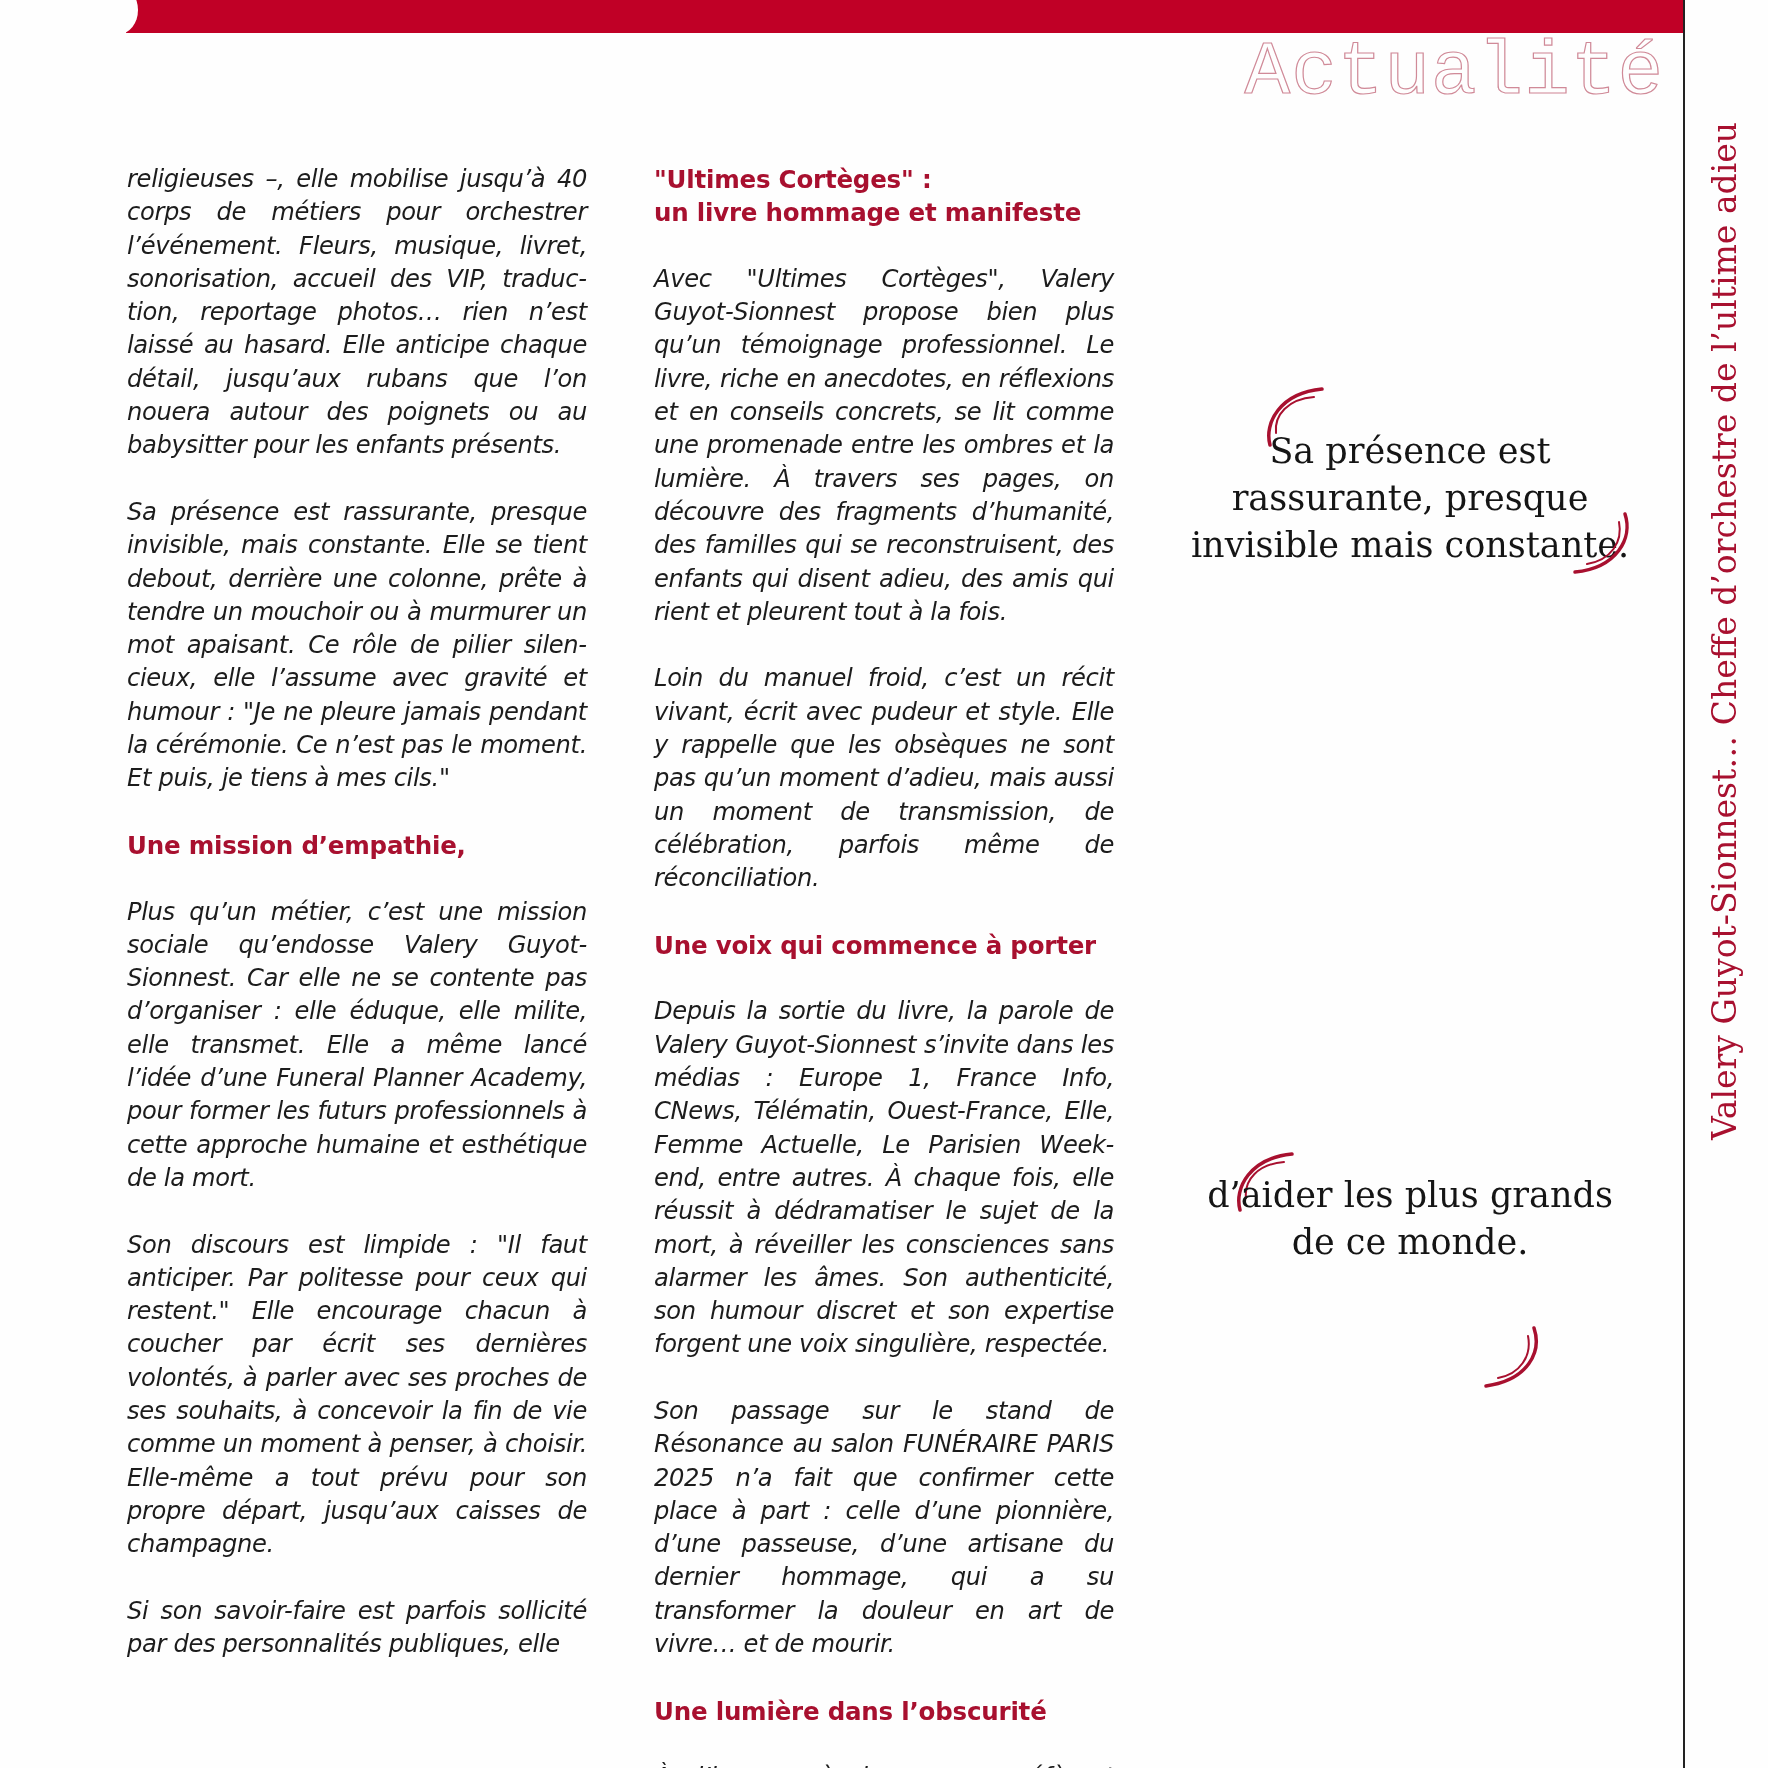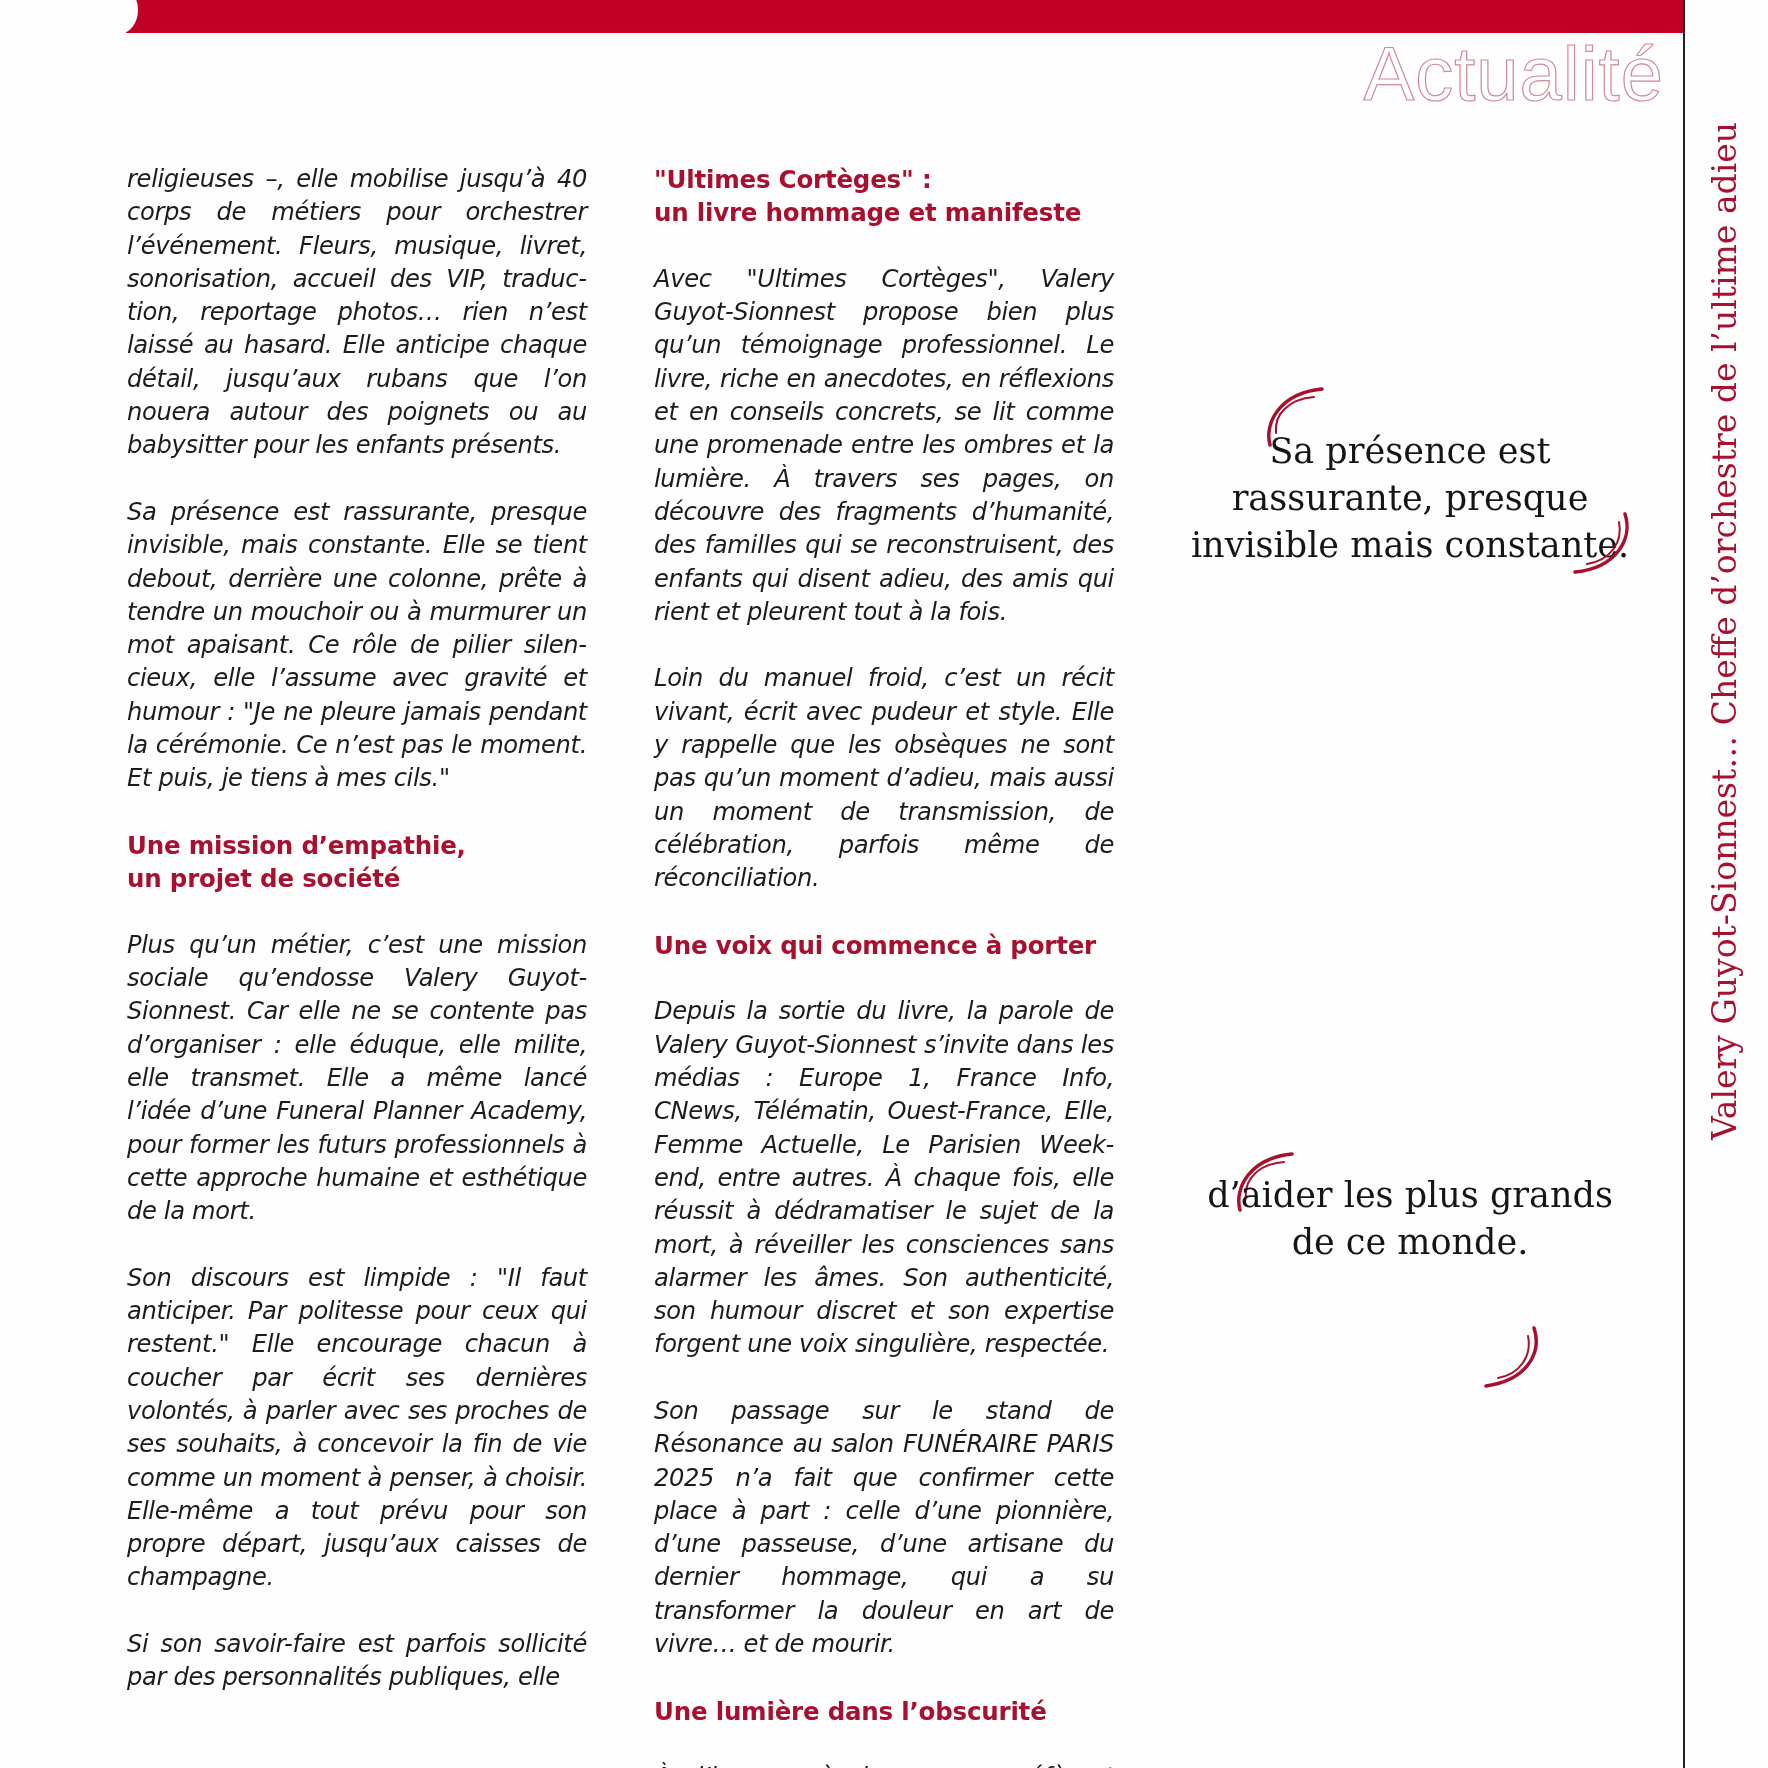--- a/index.html
+++ b/index.html
@@ -16,21 +16,21 @@
   .top-bar-notch {
     position: absolute; left: 100px; top: -14px; width: 38px; height: 48px;
     background: #fefefe; border-radius: 50%;
   }
   .right-rule {
     position: absolute; left: 1683px; top: 0; width: 2px; height: 1768px;
     background: #222;
   }
   .section-label {
     position: absolute; right: 104px; top: 30px;
-    font-family: Liberation Sans, sans-serif; font-size: 76px; letter-spacing: 1px;
+    font-family: Liberation Mono, monospace; font-size: 76px; letter-spacing: 1px;
     color: #fefefe;
     -webkit-text-stroke: 1.2px #d08a98;
   }
   .vertical-title {
     position: absolute; left: 1705px; top: 40px; height: 1100px; width: 50px;
     writing-mode: vertical-rl; transform: rotate(180deg);
     font-family: "DejaVu Serif", serif; font-size: 33px; color: #a8102f;
     white-space: nowrap; text-align: left;
   }
   .column {
@@ -67,21 +67,20 @@
 <div class="right-rule"></div>
 
 <div class="section-label">Actualité</div>
 <div class="vertical-title">Valery Guyot-Sionnest… Cheffe d’orchestre de l’ultime adieu</div>
 
 <div class="column col-left">
   <p>religieuses –, elle mobilise jusqu’à 40 corps de métiers pour orchestrer l’événement. Fleurs, musique, livret, sonorisation, accueil des VIP, traduc­tion, reportage photos… rien n’est laissé au hasard. Elle anticipe chaque détail, jusqu’aux rubans que l’on nouera autour des poignets ou au babysitter pour les enfants présents.</p>
   <p>Sa présence est rassurante, presque invisible, mais constante. Elle se tient debout, derrière une colonne, prête à tendre un mouchoir ou à murmurer un mot apaisant. Ce rôle de pilier silen­cieux, elle l’assume avec gravité et humour : "Je ne pleure jamais pendant la cérémonie. Ce n’est pas le moment. Et puis, je tiens à mes cils."</p>
   <h3>
     <span>Une mission d’empathie,</span>
-    <span>un projet de société</span>
   </h3>
   <p>Plus qu’un métier, c’est une mission sociale qu’endosse Valery Guyot-Sionnest. Car elle ne se contente pas d’organiser : elle éduque, elle milite, elle transmet. Elle a même lancé l’idée d’une Funeral Planner Academy, pour former les futurs professionnels à cette approche humaine et esthétique de la mort.</p>
   <p>Son discours est limpide : "Il faut antici­per. Par politesse pour ceux qui restent." Elle encourage chacun à coucher par écrit ses dernières volontés, à parler avec ses proches de ses souhaits, à concevoir la fin de vie comme un moment à penser, à choisir. Elle-même a tout prévu pour son propre départ, jusqu’aux caisses de champagne.</p>
   <p>Si son savoir-faire est parfois sollicité par des personnalités publiques, elle</p>
 </div>
 
 <div class="column col-mid">
   <h3>
     <span>"Ultimes Cortèges" :</span>
     <span>un livre hommage et manifeste</span>

